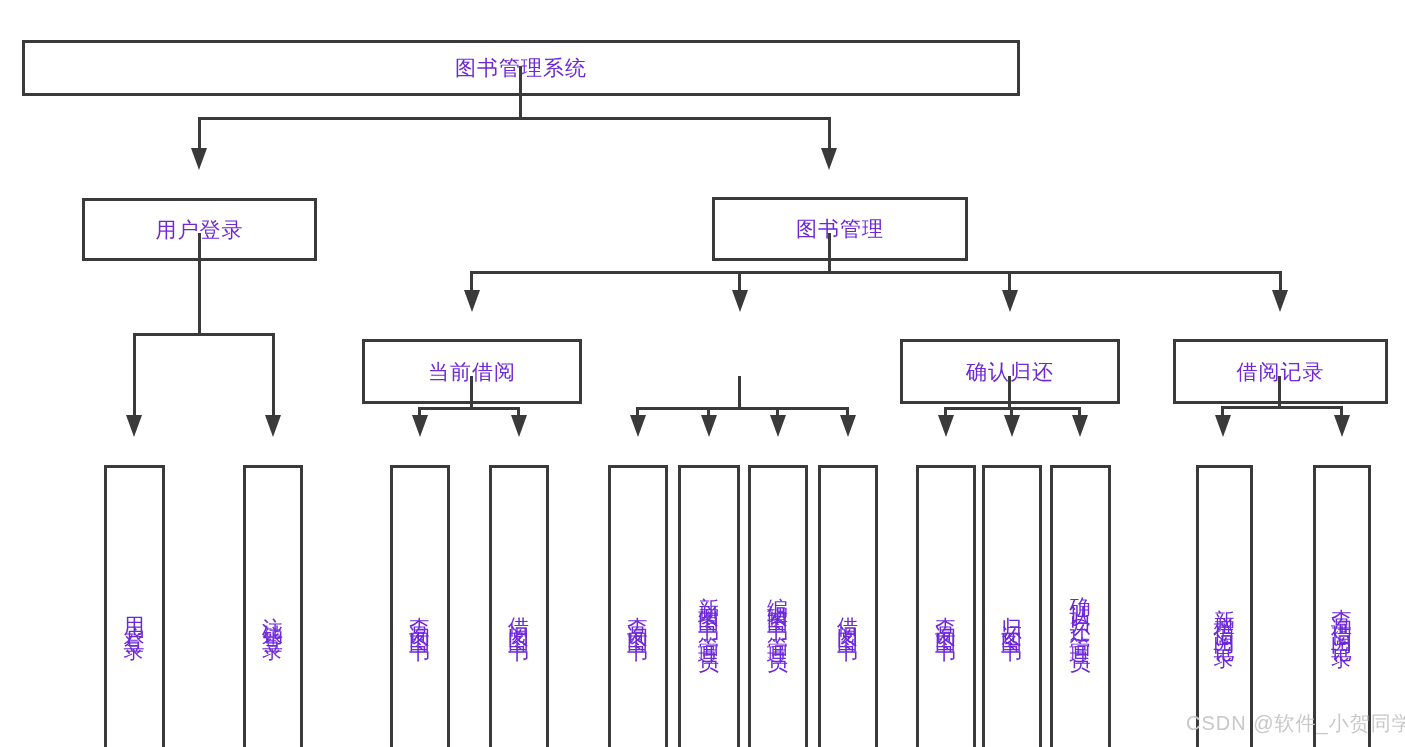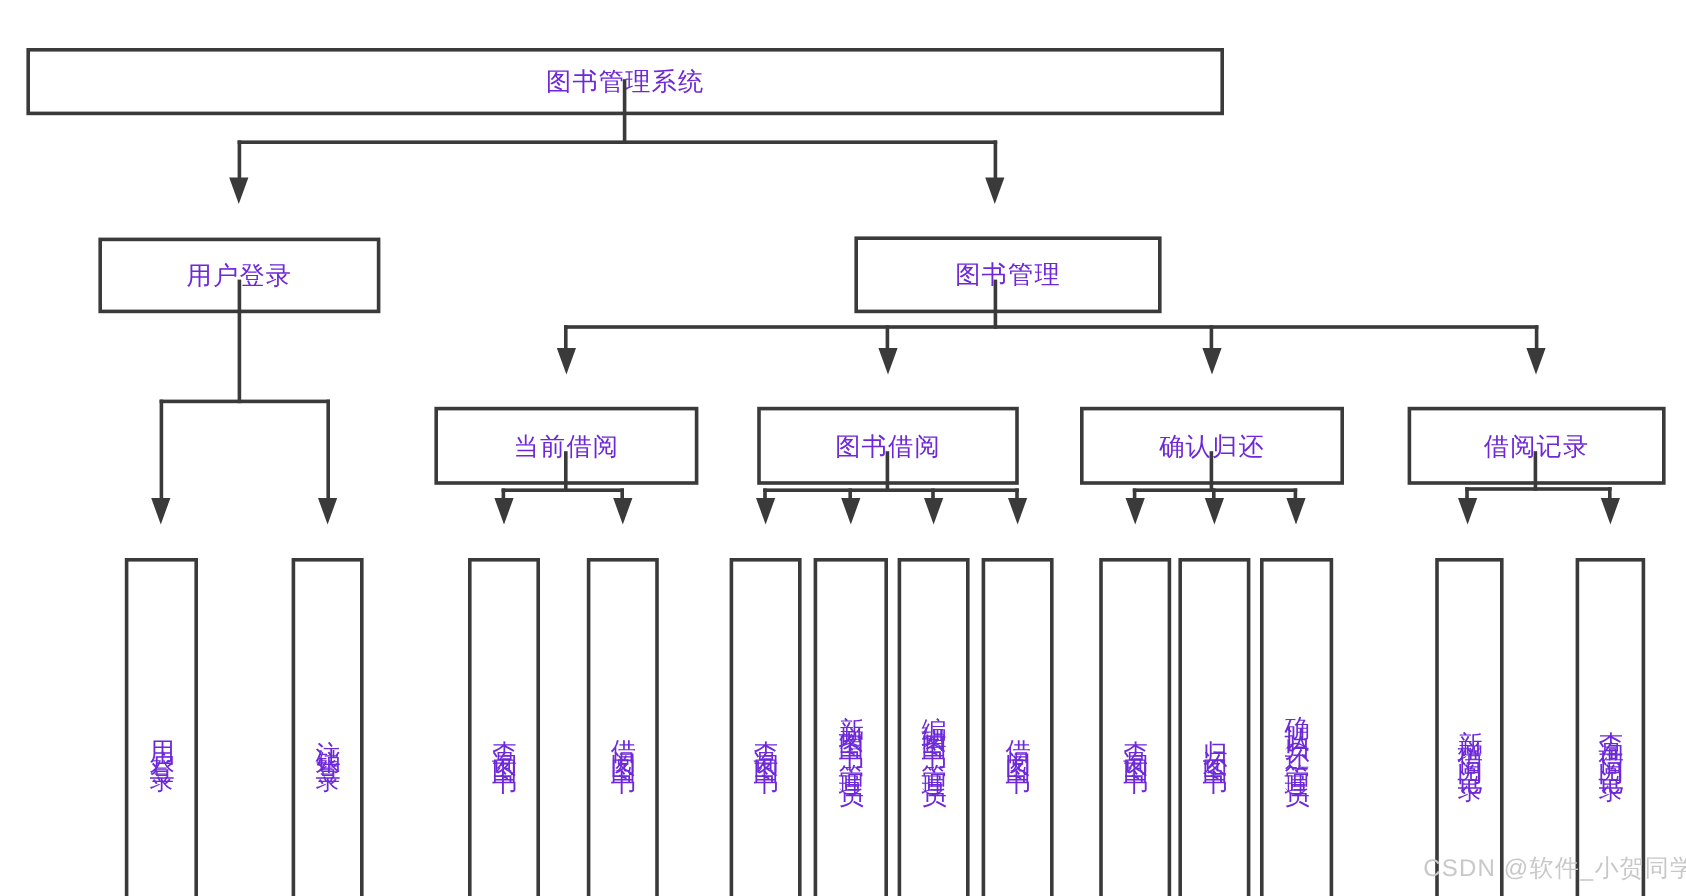--- a/index.html
+++ b/index.html
@@ -102,23 +102,20 @@
   <div class="vline" style="left:738px; top:271px; height:19px;"></div>
   <div class="arrow" style="left:732px; top:290px;"></div>
   <div class="vline" style="left:1008px; top:271px; height:19px;"></div>
   <div class="arrow" style="left:1002px; top:290px;"></div>
   <div class="vline" style="left:1279px; top:271px; height:19px;"></div>
   <div class="arrow" style="left:1272px; top:290px;"></div>
 
   <div class="box" style="left:362px; top:311px; width:220px; height:65px;">
     <span>当前借阅</span>
   </div>
-  <div class="box" style="left:631px; top:311px; width:218px; height:65px;">
-    <span>图书借阅</span>
-  </div>
   <div class="box" style="left:900px; top:311px; width:220px; height:65px;">
     <span>确认归还</span>
   </div>
   <div class="box" style="left:1173px; top:311px; width:215px; height:65px;">
     <span>借阅记录</span>
   </div>
 
   <div class="vline" style="left:470px; top:376px; height:34px;"></div>
   <div class="hline" style="left:418px; top:407px; width:102px;"></div>
   <div class="vline" style="left:418px; top:407px; height:8px;"></div>

